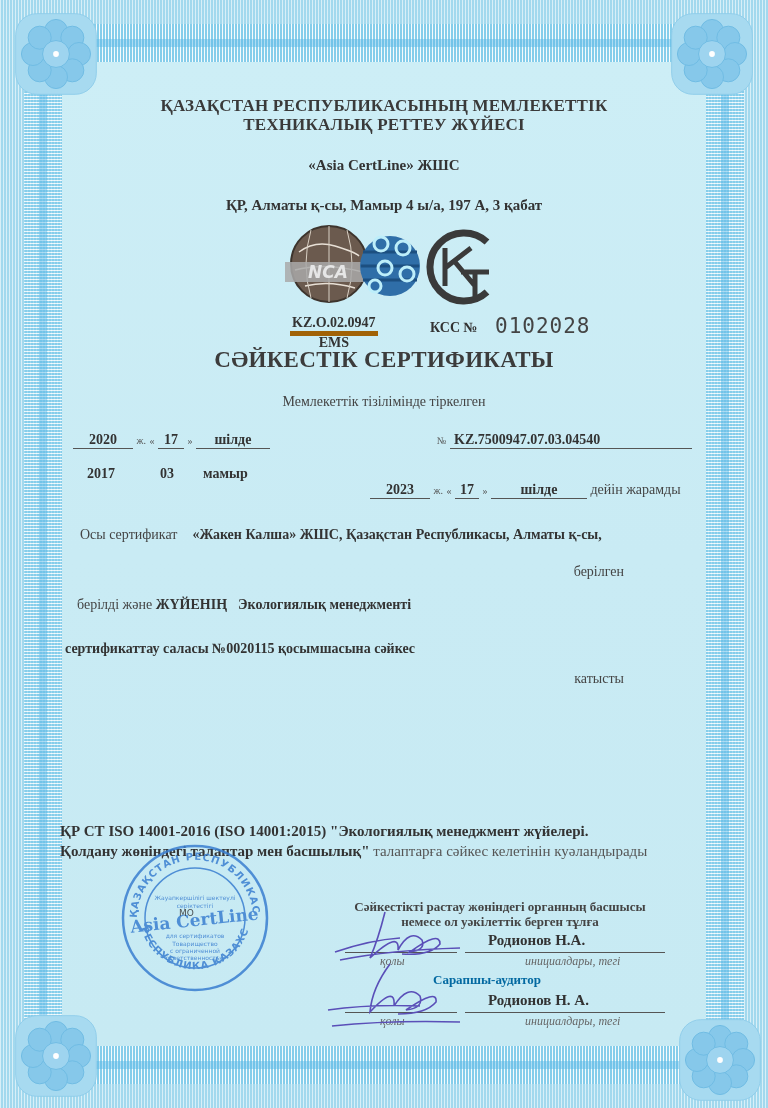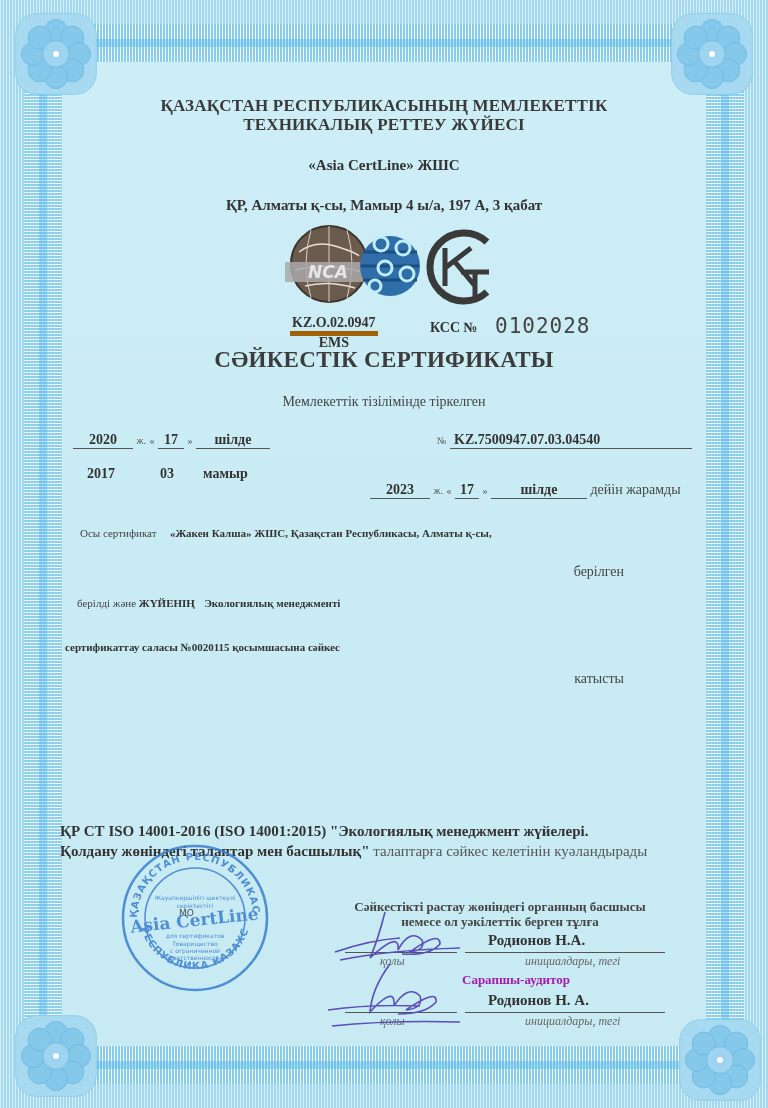--- a/index.html
+++ b/index.html
@@ -60,41 +60,41 @@
     .title { top: 347px; font-size: 23px; font-weight: bold; color: #3c3c3c; letter-spacing: 0.3px; }
     .registered { top: 394px; font-size: 14px; color: #444; }
 
     .field { display: inline-block; border-bottom: 1px solid #555; text-align: center; font-weight: bold; font-size: 14px; }
     .small { font-size: 10px; color: #555; }
     .reg-line { left: 73px; top: 432px; font-size: 14px; color: #333; }
     .reg-old { left: 87px; top: 466px; font-size: 14px; font-weight: bold; color: #333; }
     .regno { left: 437px; top: 432px; font-size: 14px; color: #333; }
     .valid { left: 370px; top: 482px; font-size: 14px; color: #333; }
 
-    .text-md { font-size: 11px; color: #333; }
+    .text-md { font-size: 14px; color: #333; }
     .issued-to-1 { left: 80px; top: 527px; }
     .issued-to-2 { left: 92px; top: 546px; font-weight: bold; }
     .issued-label { right: 68px; top: 564px; font-size: 14px; color: #444; }
     .system-line { left: 77px; top: 597px; }
     .scope-line { left: 65px; top: 641px; font-weight: bold; }
     .participate { right: 68px; top: 671px; font-size: 14px; color: #444; }
 
     .std-1 { left: 60px; top: 823px; font-size: 15px; font-weight: bold; color: #333; }
     .std-2 { left: 60px; top: 843px; font-size: 15px; color: #333; }
     .std-2 .b { font-weight: bold; }
     .std-2 .norm { font-weight: normal; color: #555; }
 
     .seal { position: absolute; left: 115px; top: 838px; width: 160px; height: 160px; opacity: 0.85; }
     .seal svg { width: 160px; height: 160px; }
 
     .head-title { left: 330px; width: 340px; text-align: center; top: 899px; font-size: 13px; font-weight: bold; color: #444; line-height: 15px; }
     .sig-line { position: absolute; border-bottom: 1px solid #555; }
     .sig-caption { position: absolute; font-size: 12px; font-style: italic; color: #666; }
     .sig-name { position: absolute; font-size: 15px; font-weight: bold; color: #333; }
-    .auditor-title { left: 462px; top: 972px; font-size: 13px; font-weight: bold; color: #a21caf; }
+    .auditor-title { left: 433px; top: 972px; font-size: 13px; font-weight: bold; color: #0369a1; }
     .signature { position: absolute; }
   </style>
 </head>
 <body>
 
 <div class="frame-outer"></div>
 <div class="band-h" style="left:60px; top:24px; width:648px;"></div>
 <div class="band-h" style="left:60px; top:1046px; width:648px;"></div>
 <div class="band-v" style="left:24px; top:60px; height:988px;"></div>
 <div class="band-v" style="left:706px; top:60px; height:988px;"></div>

